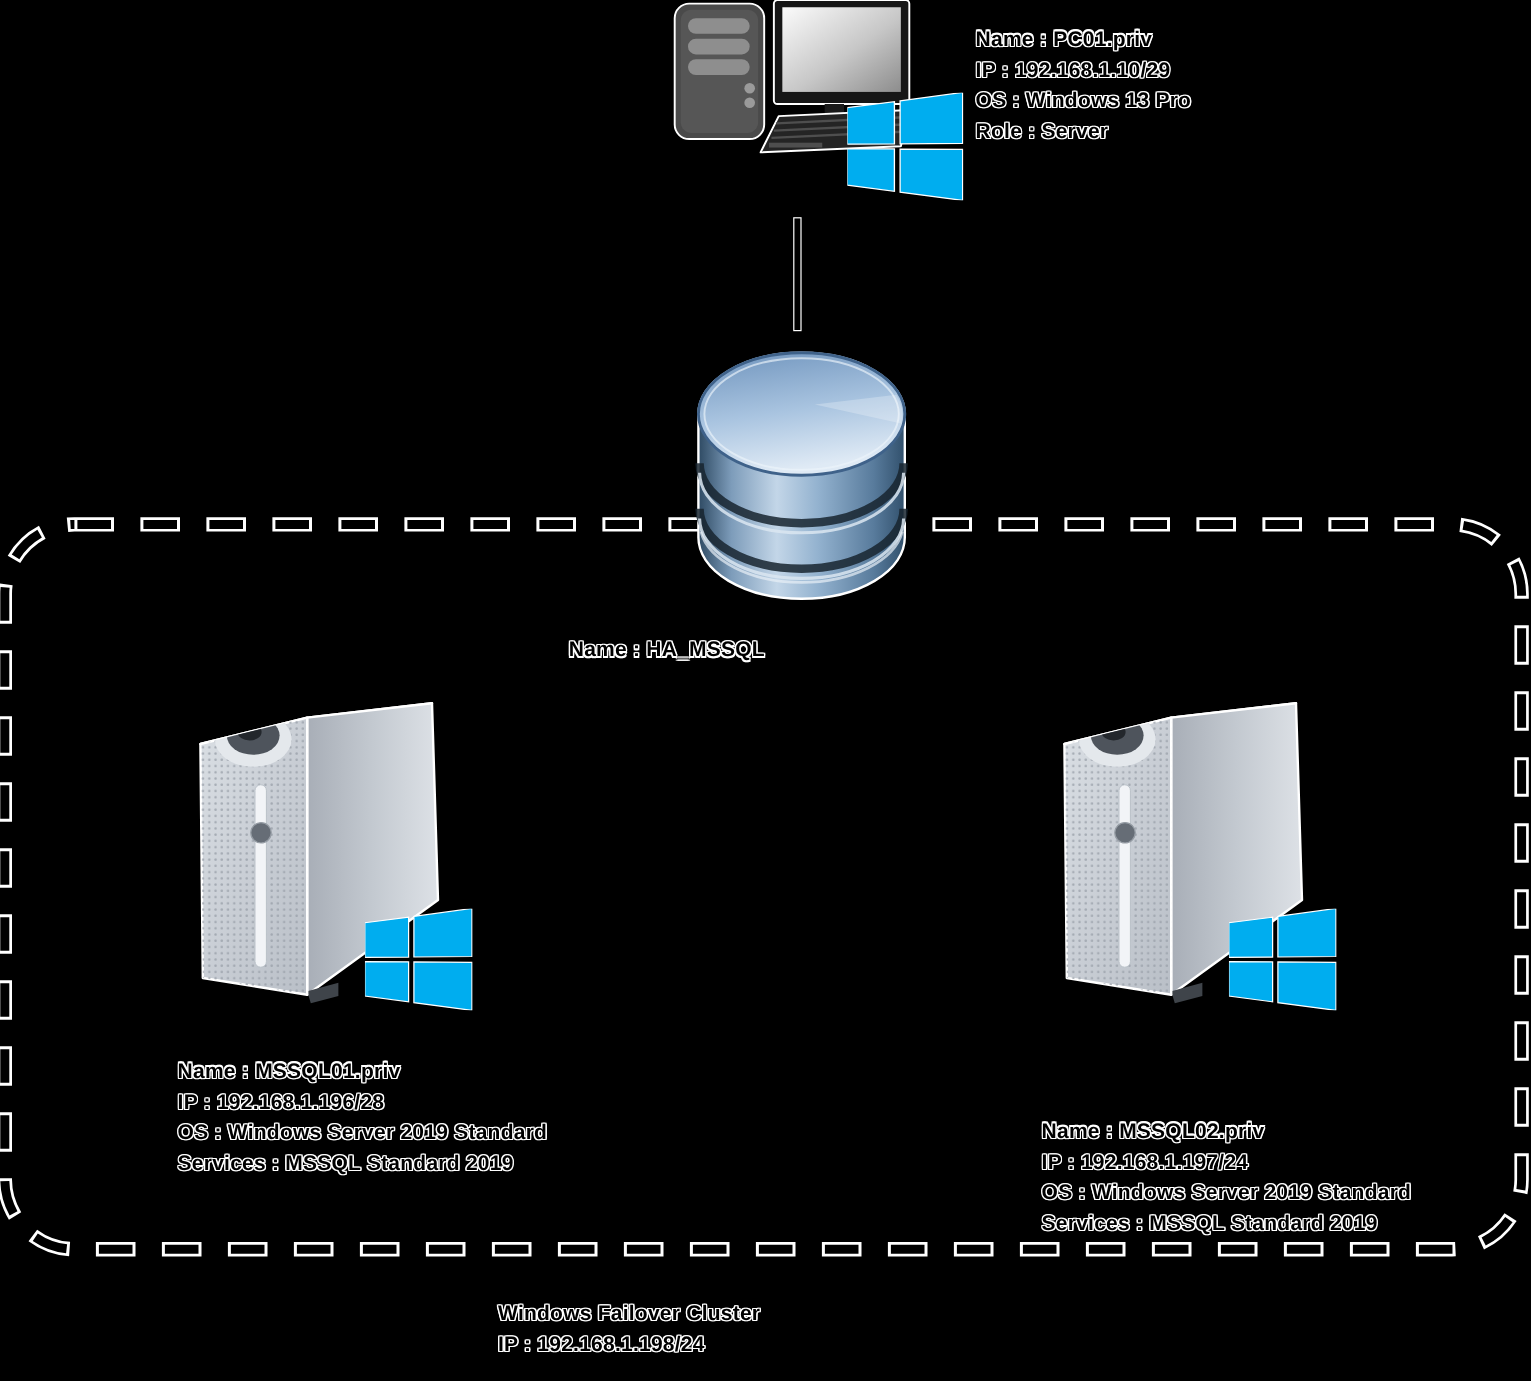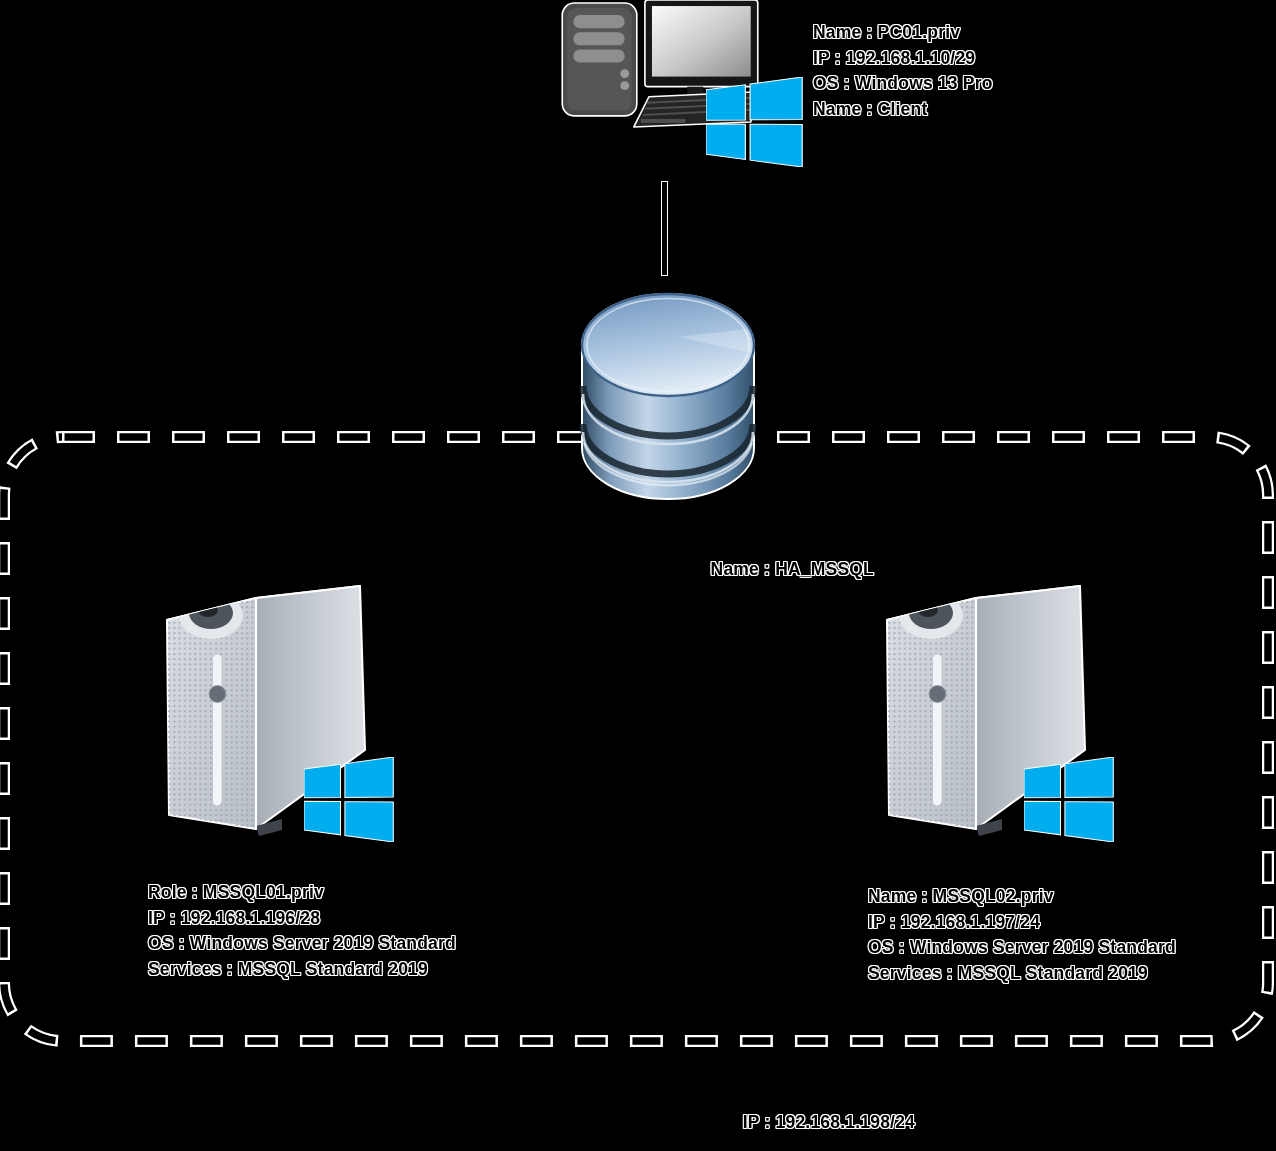--- a/index.html
+++ b/index.html
@@ -18,21 +18,21 @@
     font-size:17.5px;
     font-weight:bold;
     line-height:25.6px;
     letter-spacing:.2px;
     text-shadow:
       -1px -1px 0 #fff, 0 -1px 0 #fff, 1px -1px 0 #fff,
       -1px  0   0 #fff, 1px  0   0 #fff,
       -1px  1px 0 #fff, 0  1px 0 #fff, 1px 1px 0 #fff;
     white-space:nowrap;
   }
-  .label.center{text-align:right;margin-top:28px;}
+  .label.center{text-align:left;}
   .connector{
     position:absolute;
     left:661px;top:181px;
     width:5px;height:93px;
     background:#000;
     border:1.5px solid #fff;
     box-sizing:content-box;
   }
   .win-pane{fill:#00ADEF;stroke:#fff;stroke-width:1;}
   svg{display:block;}
@@ -171,38 +171,39 @@
     <use href="#server"></use>
   </svg>
   <svg class="abs" style="left:1024px;top:757px" width="90" height="85" viewBox="0 0 88 88" preserveAspectRatio="none">
     <use href="#winlogo"></use>
   </svg>
 
   <div class="abs label" style="left:813px;top:20px">
     <div>Name : PC01.priv</div>
     <div>IP : 192.168.1.10/29</div>
     <div>OS : Windows 13 Pro</div>
-    <div>Name : Client</div>
+    <div>Role : Server</div>
   </div>
 
   <div class="abs label center" style="left:474px;top:529px;width:400px">
     <div>Name : HA_MSSQL</div>
   </div>
 
   <div class="abs label" style="left:148px;top:880px">
-    <div>Role : MSSQL01.priv</div>
+    <div>Name : MSSQL01.priv</div>
     <div>IP : 192.168.1.196/28</div>
     <div>OS : Windows Server 2019 Standard</div>
     <div>Services : MSSQL Standard 2019</div>
   </div>
 
-  <div class="abs label" style="left:868px;top:884px">
+  <div class="abs label" style="left:868px;top:930px">
     <div>Name : MSSQL02.priv</div>
     <div>IP : 192.168.1.197/24</div>
     <div>OS : Windows Server 2019 Standard</div>
     <div>Services : MSSQL Standard 2019</div>
   </div>
 
   <div class="abs label center" style="left:415px;top:1082px;width:500px">
+    <div>Windows Failover Cluster</div>
     <div>IP : 192.168.1.198/24</div>
   </div>
 
 </div>
 
 </body></html>

